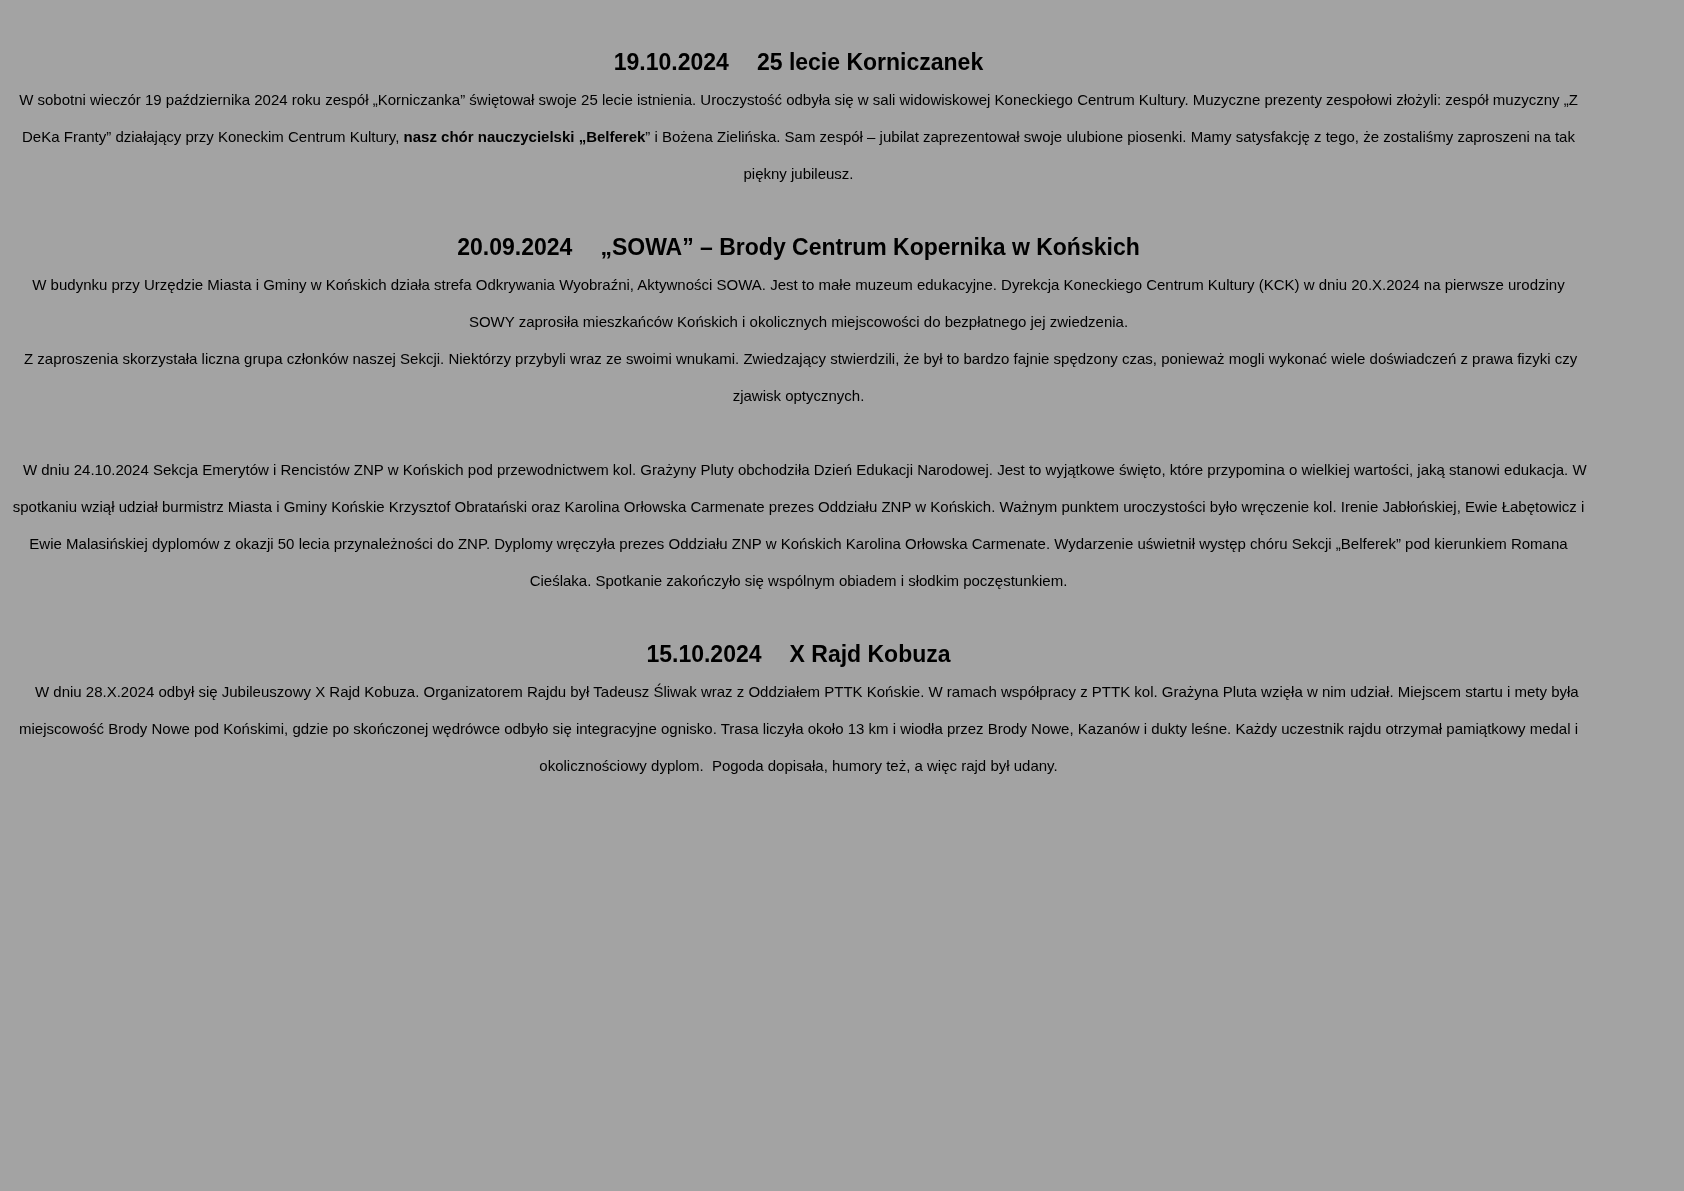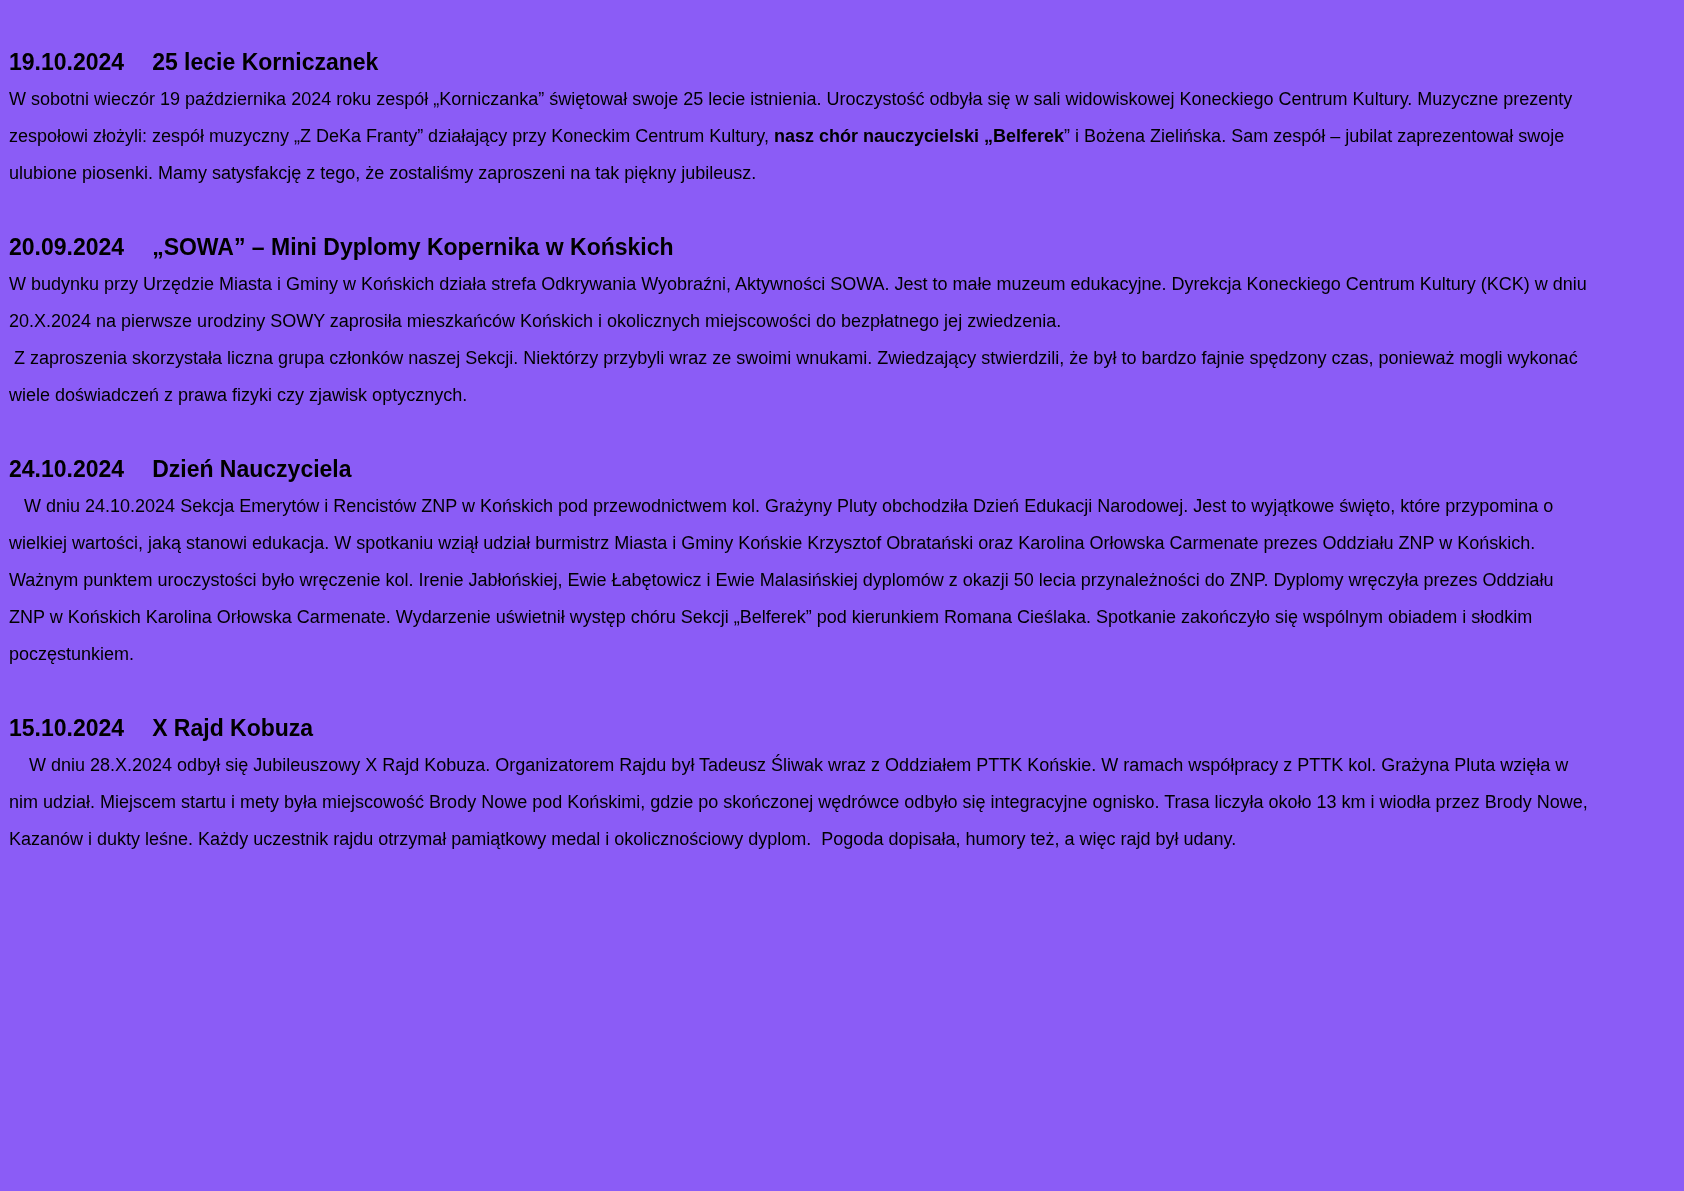--- a/index.html
+++ b/index.html
@@ -13,65 +13,65 @@
     box-sizing: border-box;
     font-family: "Liberation Sans", "DejaVu Sans", sans-serif;
     color: #000000;
     overflow: hidden;
   }
   .page {
     box-sizing: border-box;
     width: 1684px;
     height: 1191px;
     padding: 44px 96px 0 9px;
-    background: #8b5cf6;
+    background: #a3a3a3;
+    text-align: center;
   }
   .doc-section {
     margin: 0 0 37px 0;
   }
   .section-heading {
     margin: 0;
     font-size: 23px;
     line-height: 37px;
     font-weight: bold;
     white-space: pre-wrap;
   }
   .section-heading .date {
     display: inline-block;
     margin-right: 28px;
   }
   .para {
     margin: 0;
-    font-size: 18px;
+    font-size: 15px;
     line-height: 37px;
     font-weight: normal;
     white-space: pre-wrap;
   }
   .para b {
     font-weight: bold;
   }
 </style>
 </head>
 <body>
 
 <div class="page">
 
   <section class="doc-section">
     <h2 class="section-heading"><span class="date">19.10.2024</span><span class="title">25 lecie Korniczanek</span></h2>
     <p class="para"><span>W sobotni wieczór 19 października 2024 roku zespół „Korniczanka” świętował swoje 25 lecie istnienia. Uroczystość odbyła się w sali widowiskowej Koneckiego Centrum Kultury. Muzyczne prezenty zespołowi złożyli: zespół muzyczny „Z DeKa Franty” działający przy Koneckim Centrum Kultury, </span><b>nasz chór nauczycielski „Belferek</b><span>” i Bożena Zielińska. Sam zespół – jubilat zaprezentował swoje ulubione piosenki. Mamy satysfakcję z tego, że zostaliśmy zaproszeni na tak piękny jubileusz.</span></p>
   </section>
 
   <section class="doc-section">
-    <h2 class="section-heading"><span class="date">20.09.2024</span><span class="title">„SOWA” – Mini Dyplomy Kopernika w Końskich</span></h2>
+    <h2 class="section-heading"><span class="date">20.09.2024</span><span class="title">„SOWA” – Brody Centrum Kopernika w Końskich</span></h2>
     <p class="para"><span>W budynku przy Urzędzie Miasta i Gminy w Końskich działa strefa Odkrywania Wyobraźni, Aktywności SOWA. Jest to małe muzeum edukacyjne. Dyrekcja Koneckiego Centrum Kultury (KCK) w dniu 20.X.2024 na pierwsze urodziny SOWY zaprosiła mieszkańców Końskich i okolicznych miejscowości do bezpłatnego jej zwiedzenia.</span></p>
     <p class="para"><span> Z zaproszenia skorzystała liczna grupa członków naszej Sekcji. Niektórzy przybyli wraz ze swoimi wnukami. Zwiedzający stwierdzili, że był to bardzo fajnie spędzony czas, ponieważ mogli wykonać wiele doświadczeń z prawa fizyki czy zjawisk optycznych.</span></p>
   </section>
 
   <section class="doc-section">
-    <h2 class="section-heading"><span class="date">24.10.2024</span><span class="title">Dzień Nauczyciela</span></h2>
     <p class="para"><span>   W dniu 24.10.2024 Sekcja Emerytów i Rencistów ZNP w Końskich pod przewodnictwem kol. Grażyny Pluty obchodziła Dzień Edukacji Narodowej. Jest to wyjątkowe święto, które przypomina o wielkiej wartości, jaką stanowi edukacja. W spotkaniu wziął udział burmistrz Miasta i Gminy Końskie Krzysztof Obratański oraz Karolina Orłowska Carmenate prezes Oddziału ZNP w Końskich. Ważnym punktem uroczystości było wręczenie kol. Irenie Jabłońskiej, Ewie Łabętowicz i Ewie Malasińskiej dyplomów z okazji 50 lecia przynależności do ZNP. Dyplomy wręczyła prezes Oddziału ZNP w Końskich Karolina Orłowska Carmenate. Wydarzenie uświetnił występ chóru Sekcji „Belferek” pod kierunkiem Romana Cieślaka. Spotkanie zakończyło się wspólnym obiadem i słodkim poczęstunkiem.</span></p>
   </section>
 
   <section class="doc-section">
     <h2 class="section-heading"><span class="date">15.10.2024</span><span class="title">X Rajd Kobuza</span></h2>
     <p class="para"><span>    W dniu 28.X.2024 odbył się Jubileuszowy X Rajd Kobuza. Organizatorem Rajdu był Tadeusz Śliwak wraz z Oddziałem PTTK Końskie. W ramach współpracy z PTTK kol. Grażyna Pluta wzięła w nim udział. Miejscem startu i mety była miejscowość Brody Nowe pod Końskimi, gdzie po skończonej wędrówce odbyło się integracyjne ognisko. Trasa liczyła około 13 km i wiodła przez Brody Nowe, Kazanów i dukty leśne. Każdy uczestnik rajdu otrzymał pamiątkowy medal i okolicznościowy dyplom.  Pogoda dopisała, humory też, a więc rajd był udany.</span></p>
   </section>
 
 </div>
 

